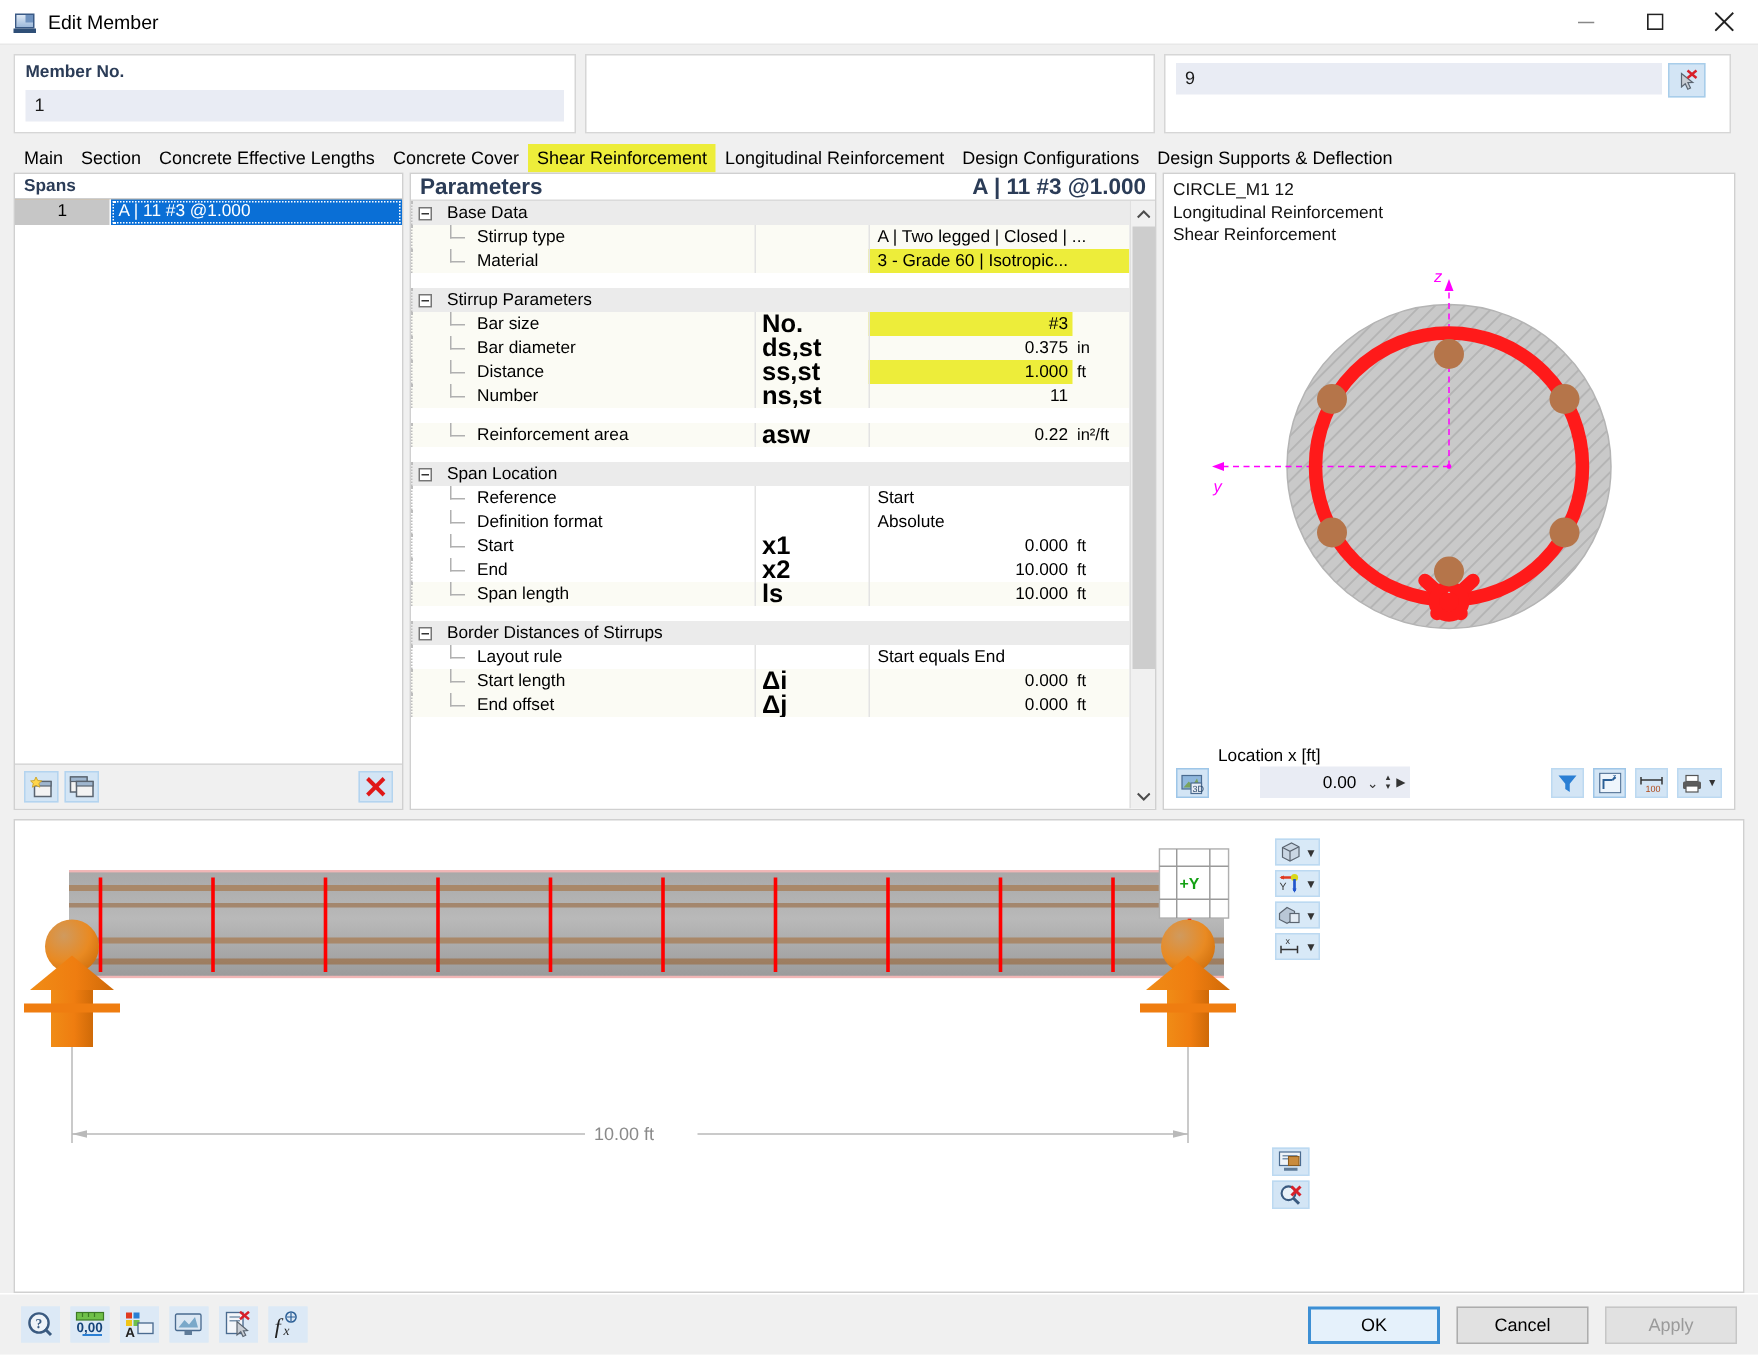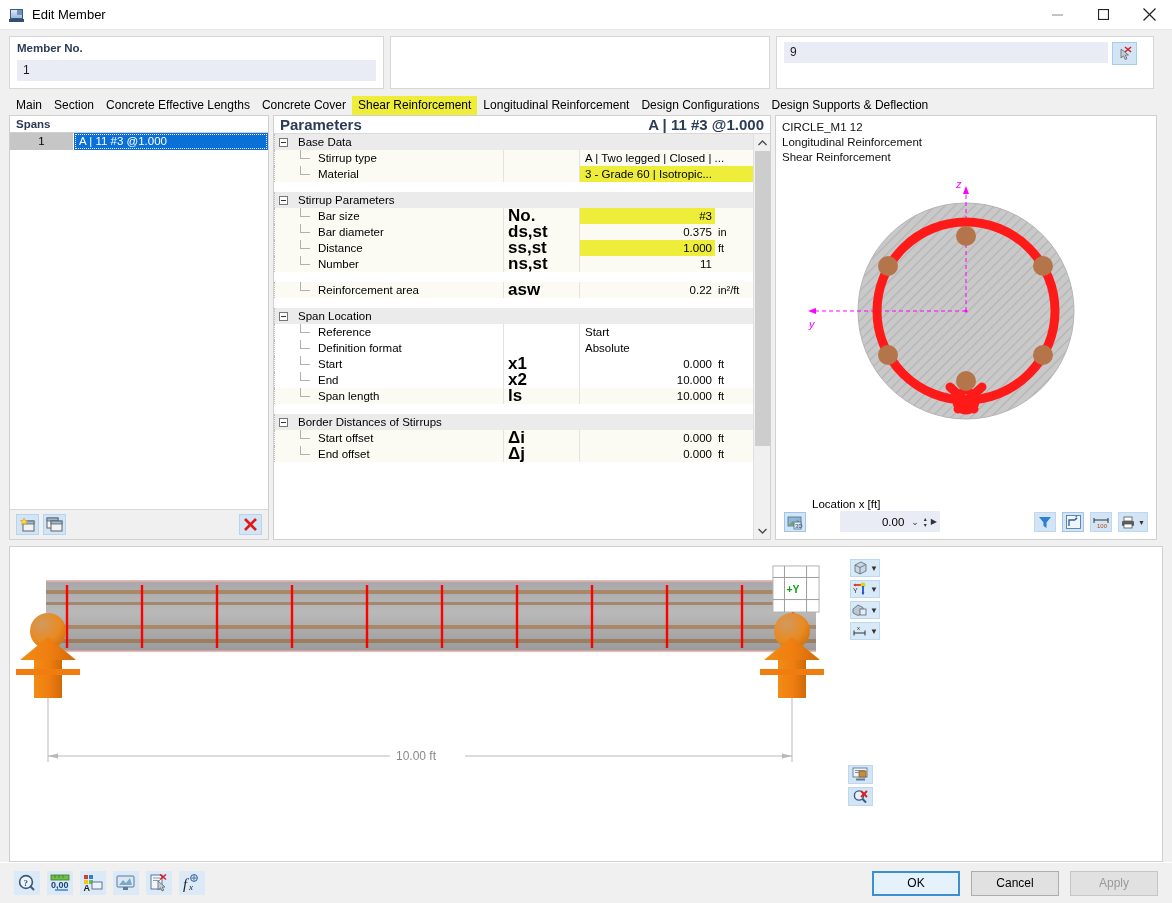--- a/index.html
+++ b/index.html
@@ -614,23 +614,29 @@
             <div class="p-unit">ft</div>
           </div>
           <div class="prow blank"></div>
 
           <div class="prow group">
             <div class="p-exp">
                 <div class="box"></div>
               </div>
             <div class="p-name">Border Distances of Stirrups</div>
           </div>
+          <div class="prow item">
+            <div class="p-exp"></div>
+            <div class="p-name">Layout rule</div>
+            <div class="p-sym"></div>
+            <div class="p-wide left">Start equals End</div>
+          </div>
           <div class="prow item stripe">
             <div class="p-exp"></div>
-            <div class="p-name">Start offset</div>
+            <div class="p-name">Start length</div>
             <div class="p-sym">Δi</div>
             <div class="p-val">0.000</div>
             <div class="p-unit">ft</div>
           </div>
           <div class="prow item stripe">
             <div class="p-exp"></div>
             <div class="p-name">End offset</div>
             <div class="p-sym">Δj</div>
             <div class="p-val">0.000</div>
             <div class="p-unit">ft</div>

